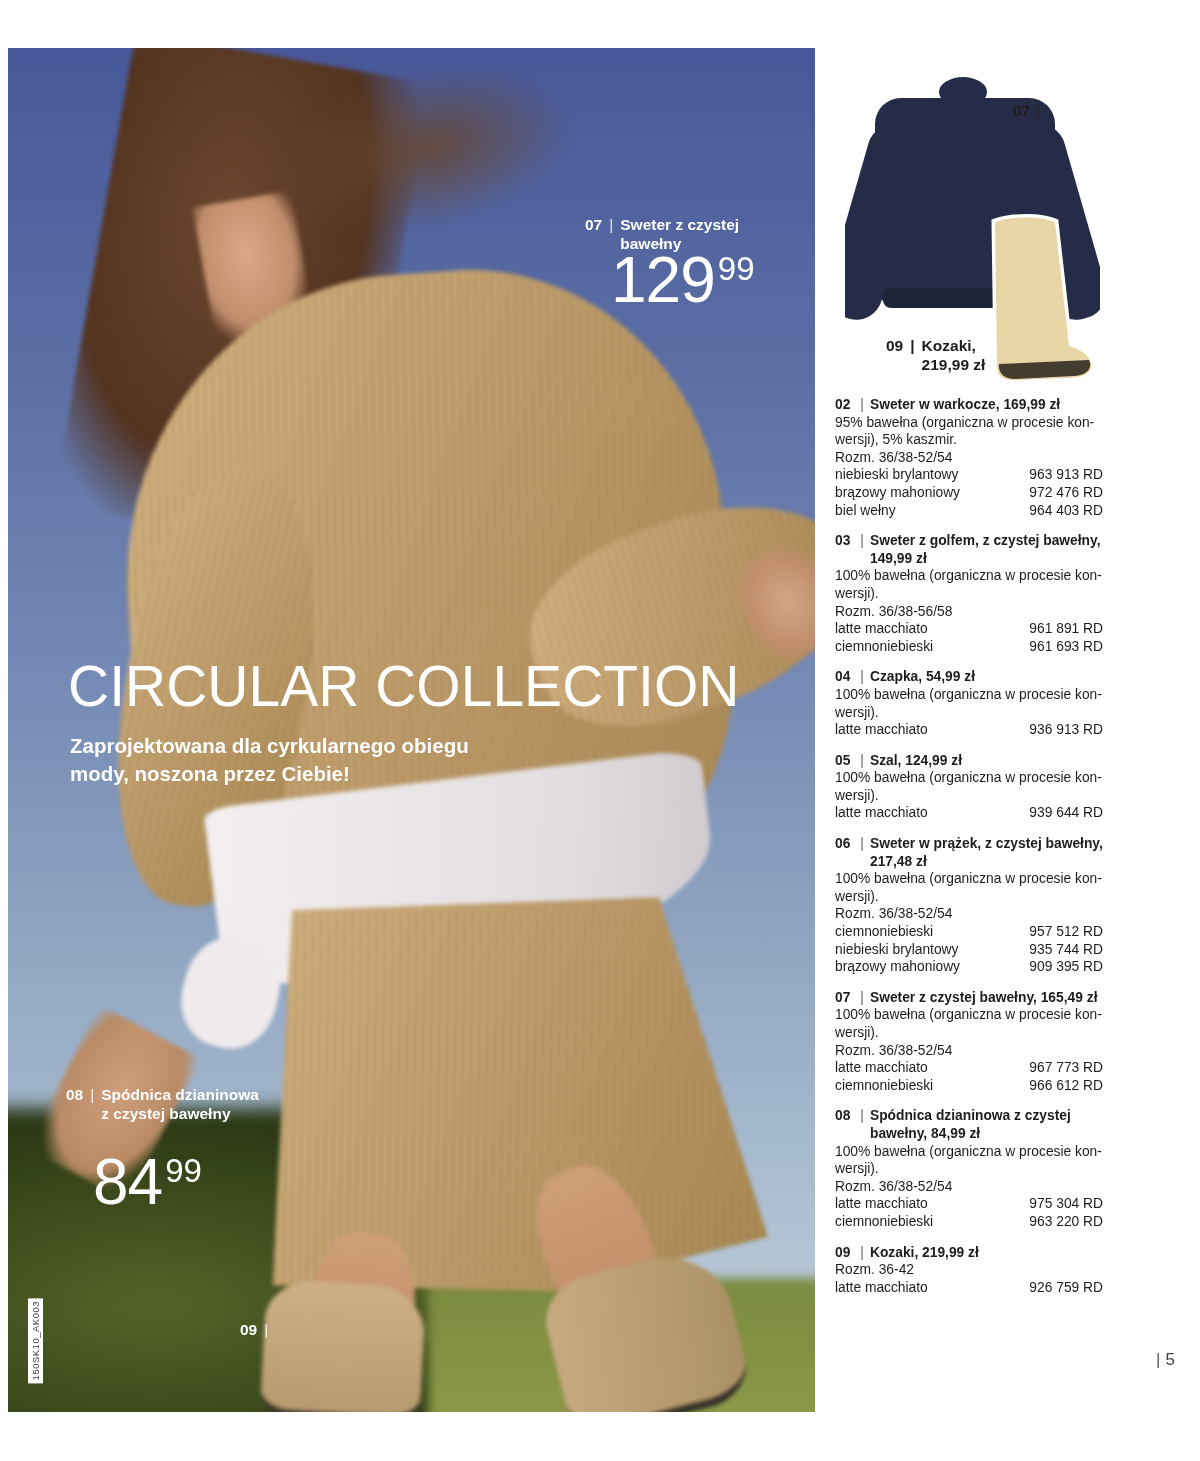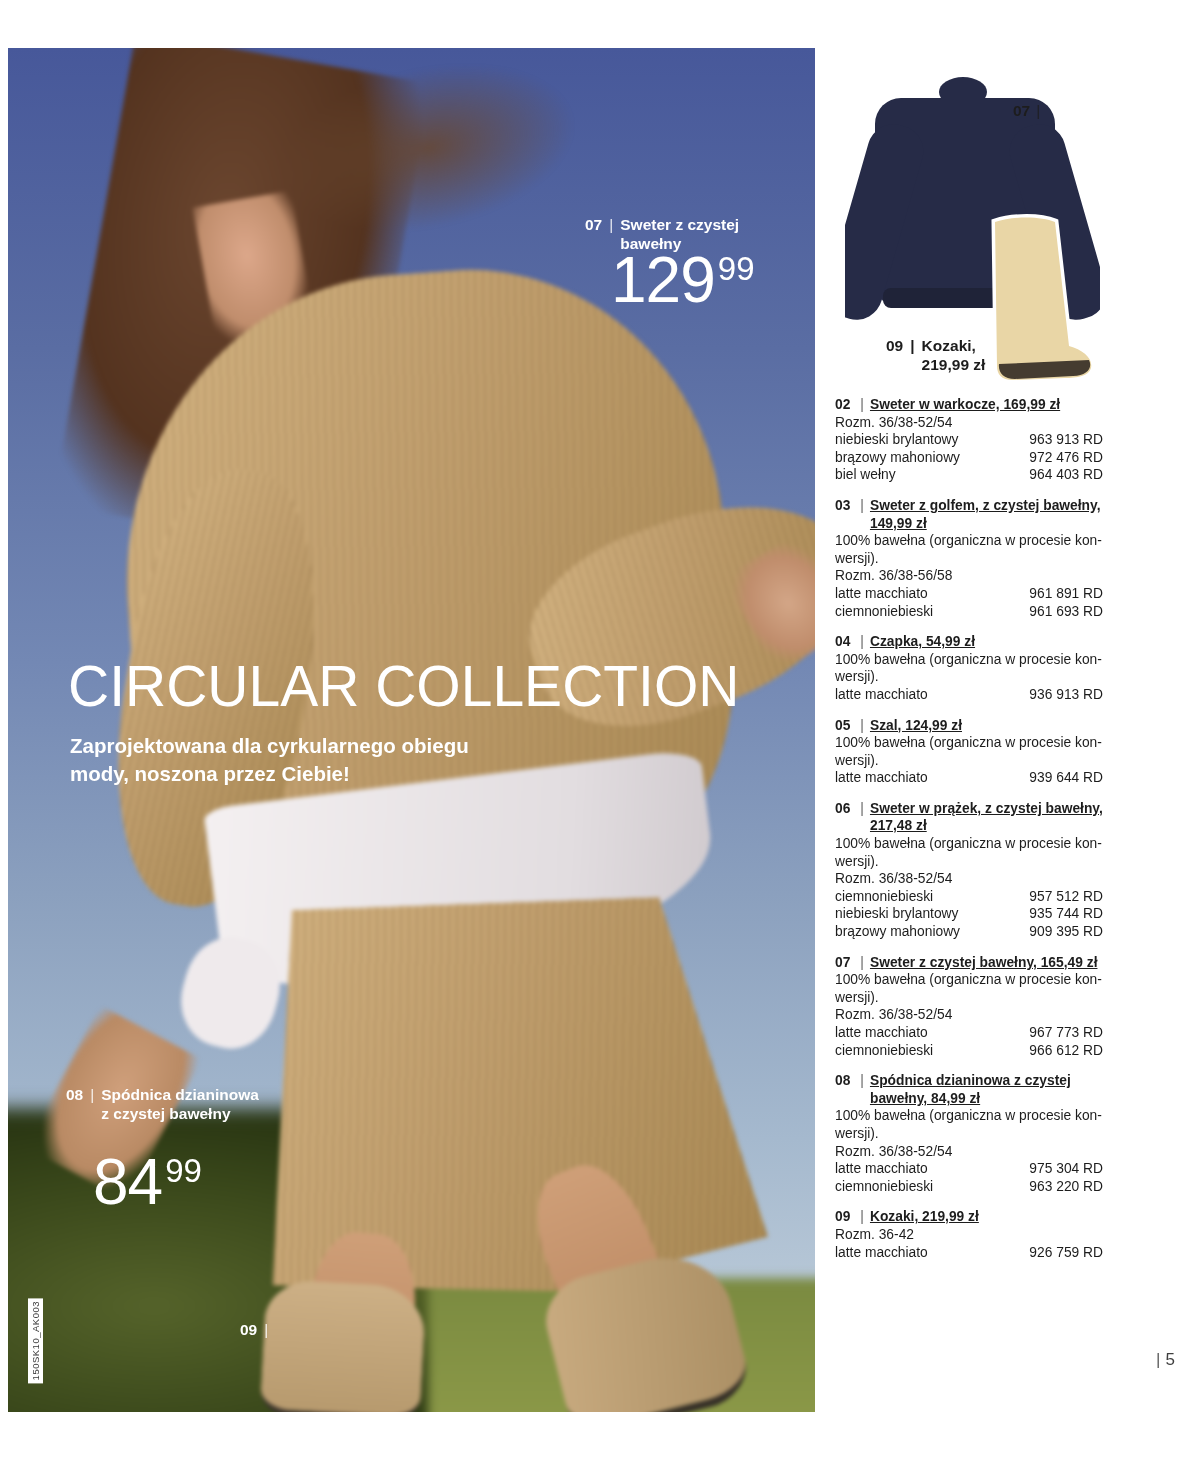--- a/index.html
+++ b/index.html
@@ -71,21 +71,21 @@
   .shot-caption{position:absolute;left:886px;top:336px;display:flex;gap:7px;font-weight:bold;
                 font-size:15.5px;color:#1d1d1d;line-height:19px;}
   .shot-caption .cap-text{white-space:pre-line;}
 
   
   .listings{position:absolute;left:835px;top:396px;width:268px;font-size:13.8px;line-height:17.6px;color:#1d1d1d;}
   .listing{margin-bottom:13px;}
   .l-head{display:flex;font-weight:bold;}
   .l-head .num{margin-right:10px;text-align:center;}
   .l-head .bar{margin-right:6px;color:#444;}
-  .l-title{white-space:pre-line;flex:1;text-decoration:underline;}
+  .l-title{white-space:pre-line;flex:1;}
   .l-desc,.l-size{white-space:pre-line;}
   .c-row{display:flex;justify-content:space-between;}
   .page-num{position:absolute;left:1156px;top:1350px;font-size:17px;color:#3f3f3f;display:flex;gap:5px;}
 </style>
 </head>
 <body>
 
 <div class="page">
 
   <div class="photo">
@@ -170,20 +170,22 @@
   </div>
 
   <div class="listings">
 
     <section class="listing">
       <div class="l-head">
         <span class="num">02</span>
         <span class="bar">|</span>
         <span class="l-title">Sweter w warkocze, 169,99 zł</span>
       </div>
+      <div class="l-desc">95% bawełna (organiczna w procesie kon-
+wersji), 5% kaszmir.</div>
       <div class="l-size">Rozm. 36/38-52/54</div>
       <div class="c-row">
         <span class="c-name">niebieski brylantowy</span>
         <span class="c-code">963 913 RD</span>
       </div>
       <div class="c-row">
         <span class="c-name">brązowy mahoniowy</span>
         <span class="c-code">972 476 RD</span>
       </div>
       <div class="c-row">

